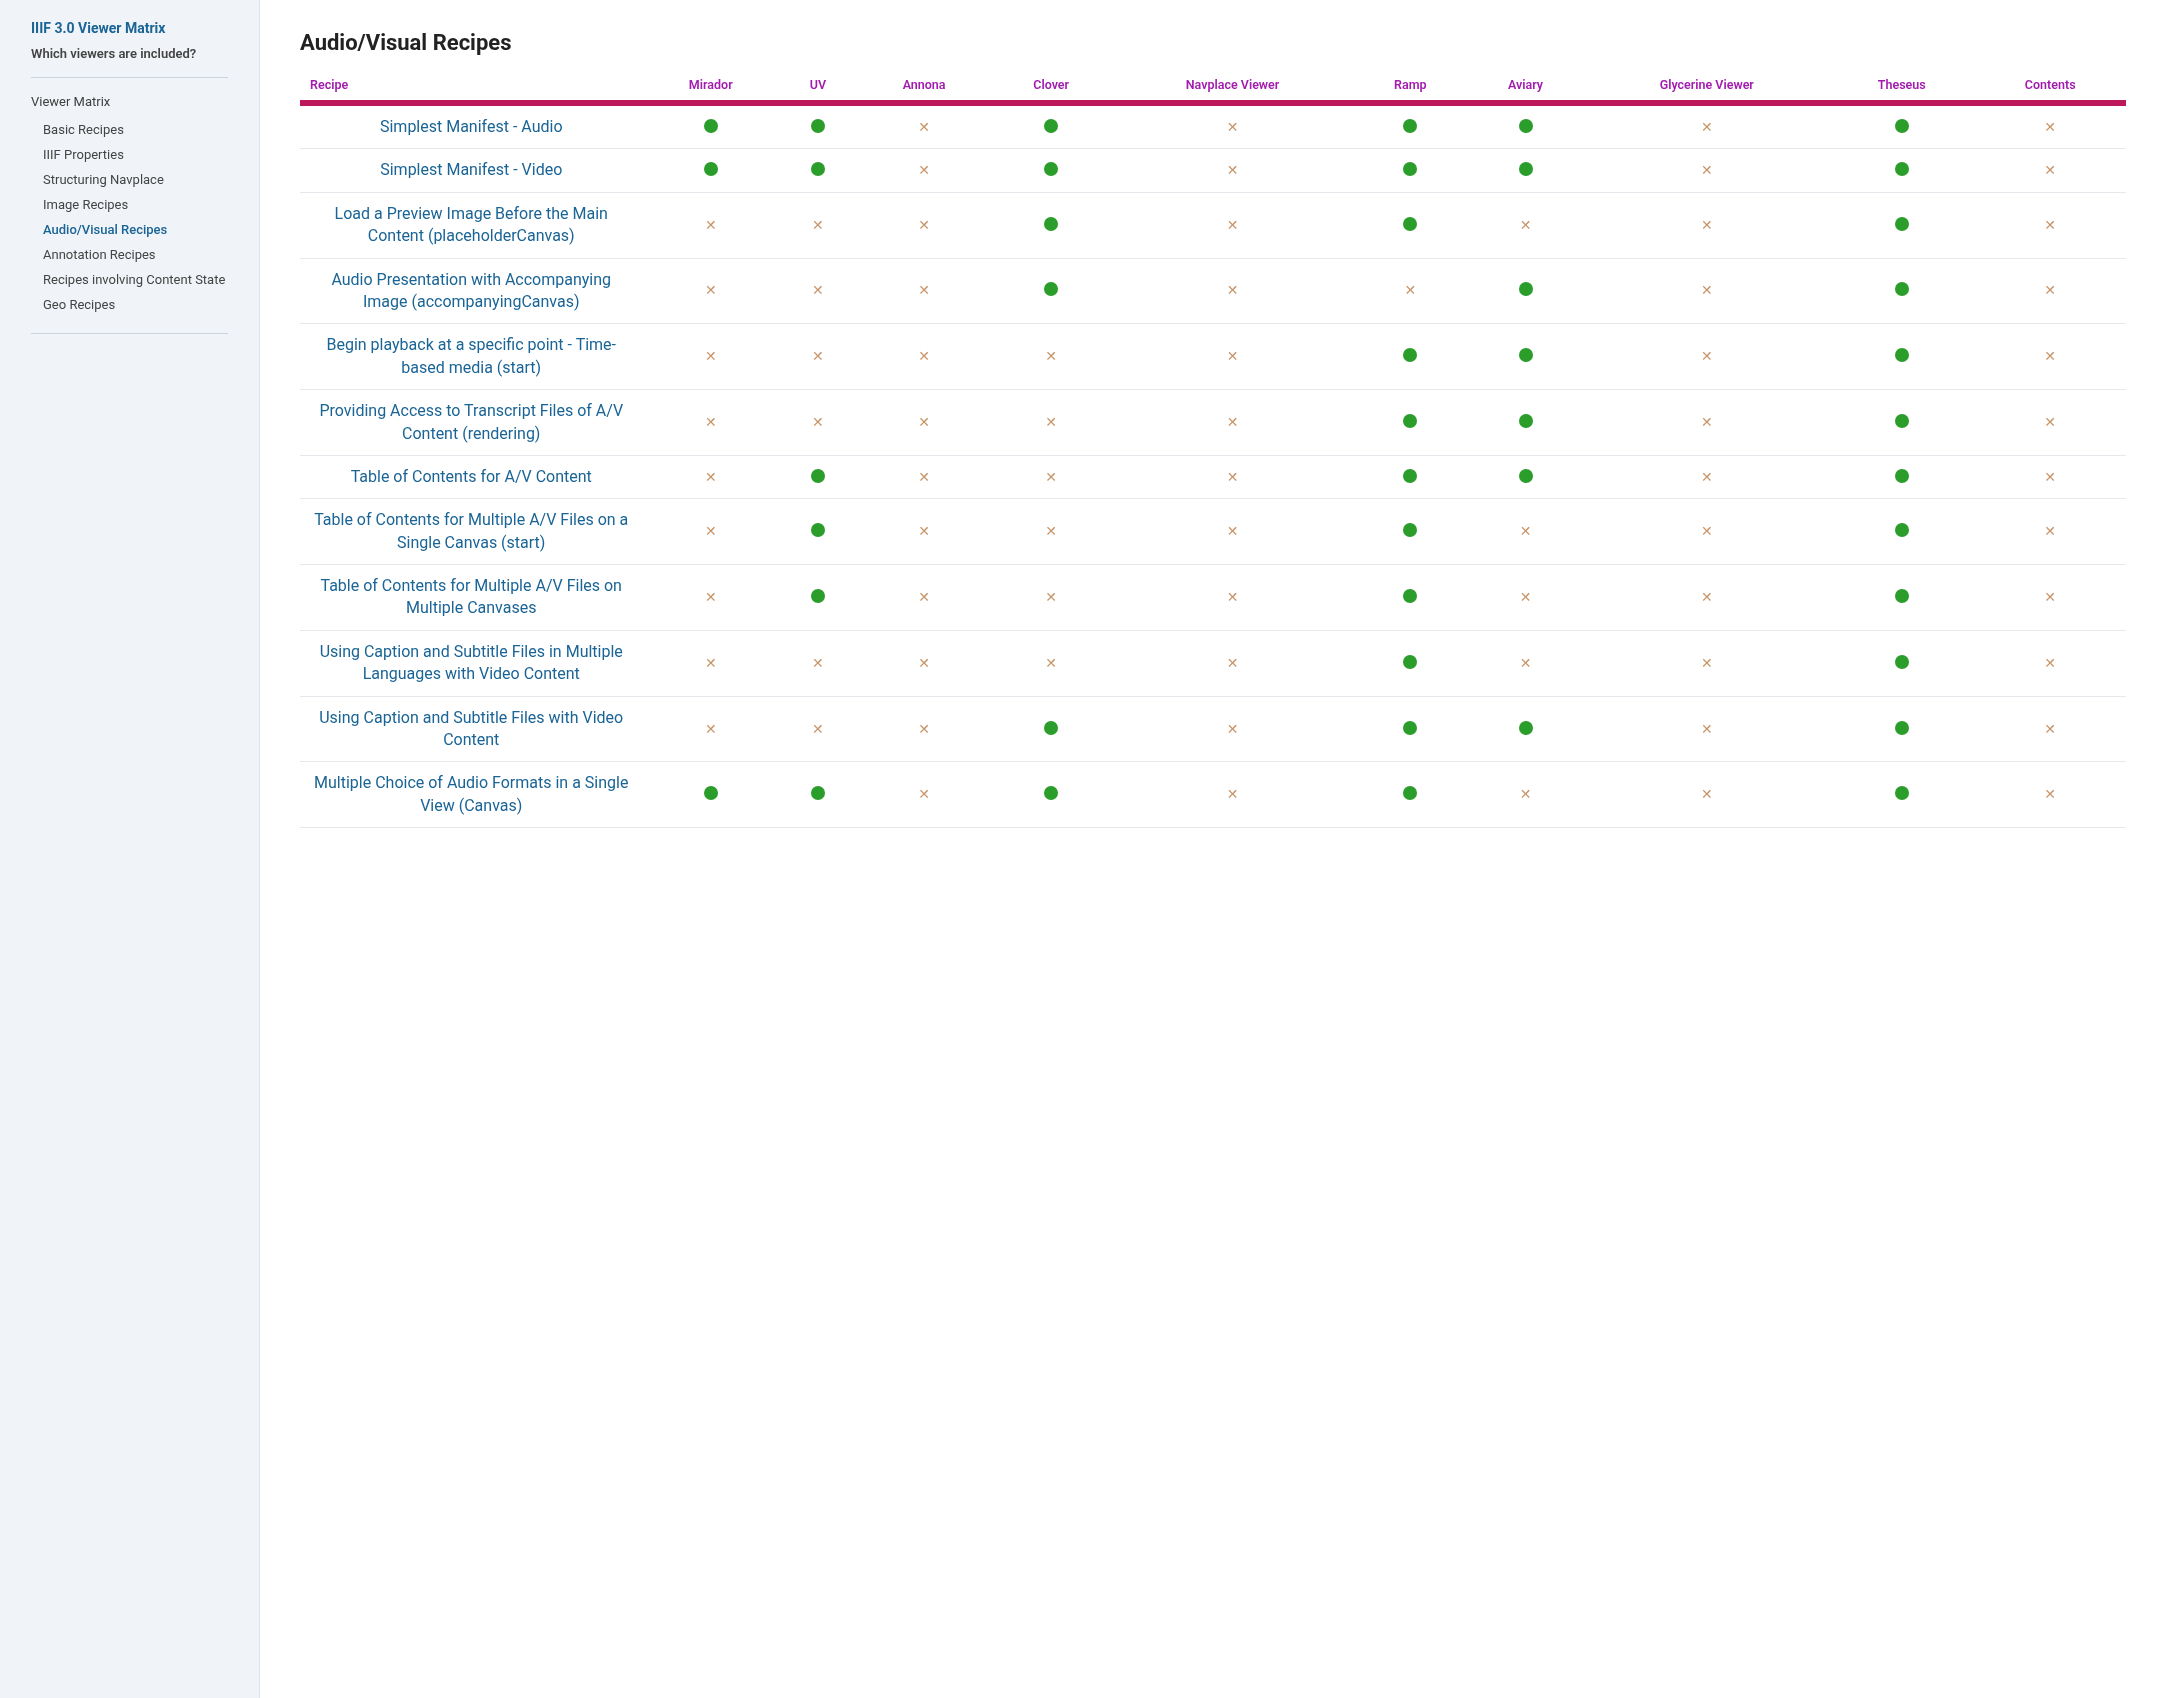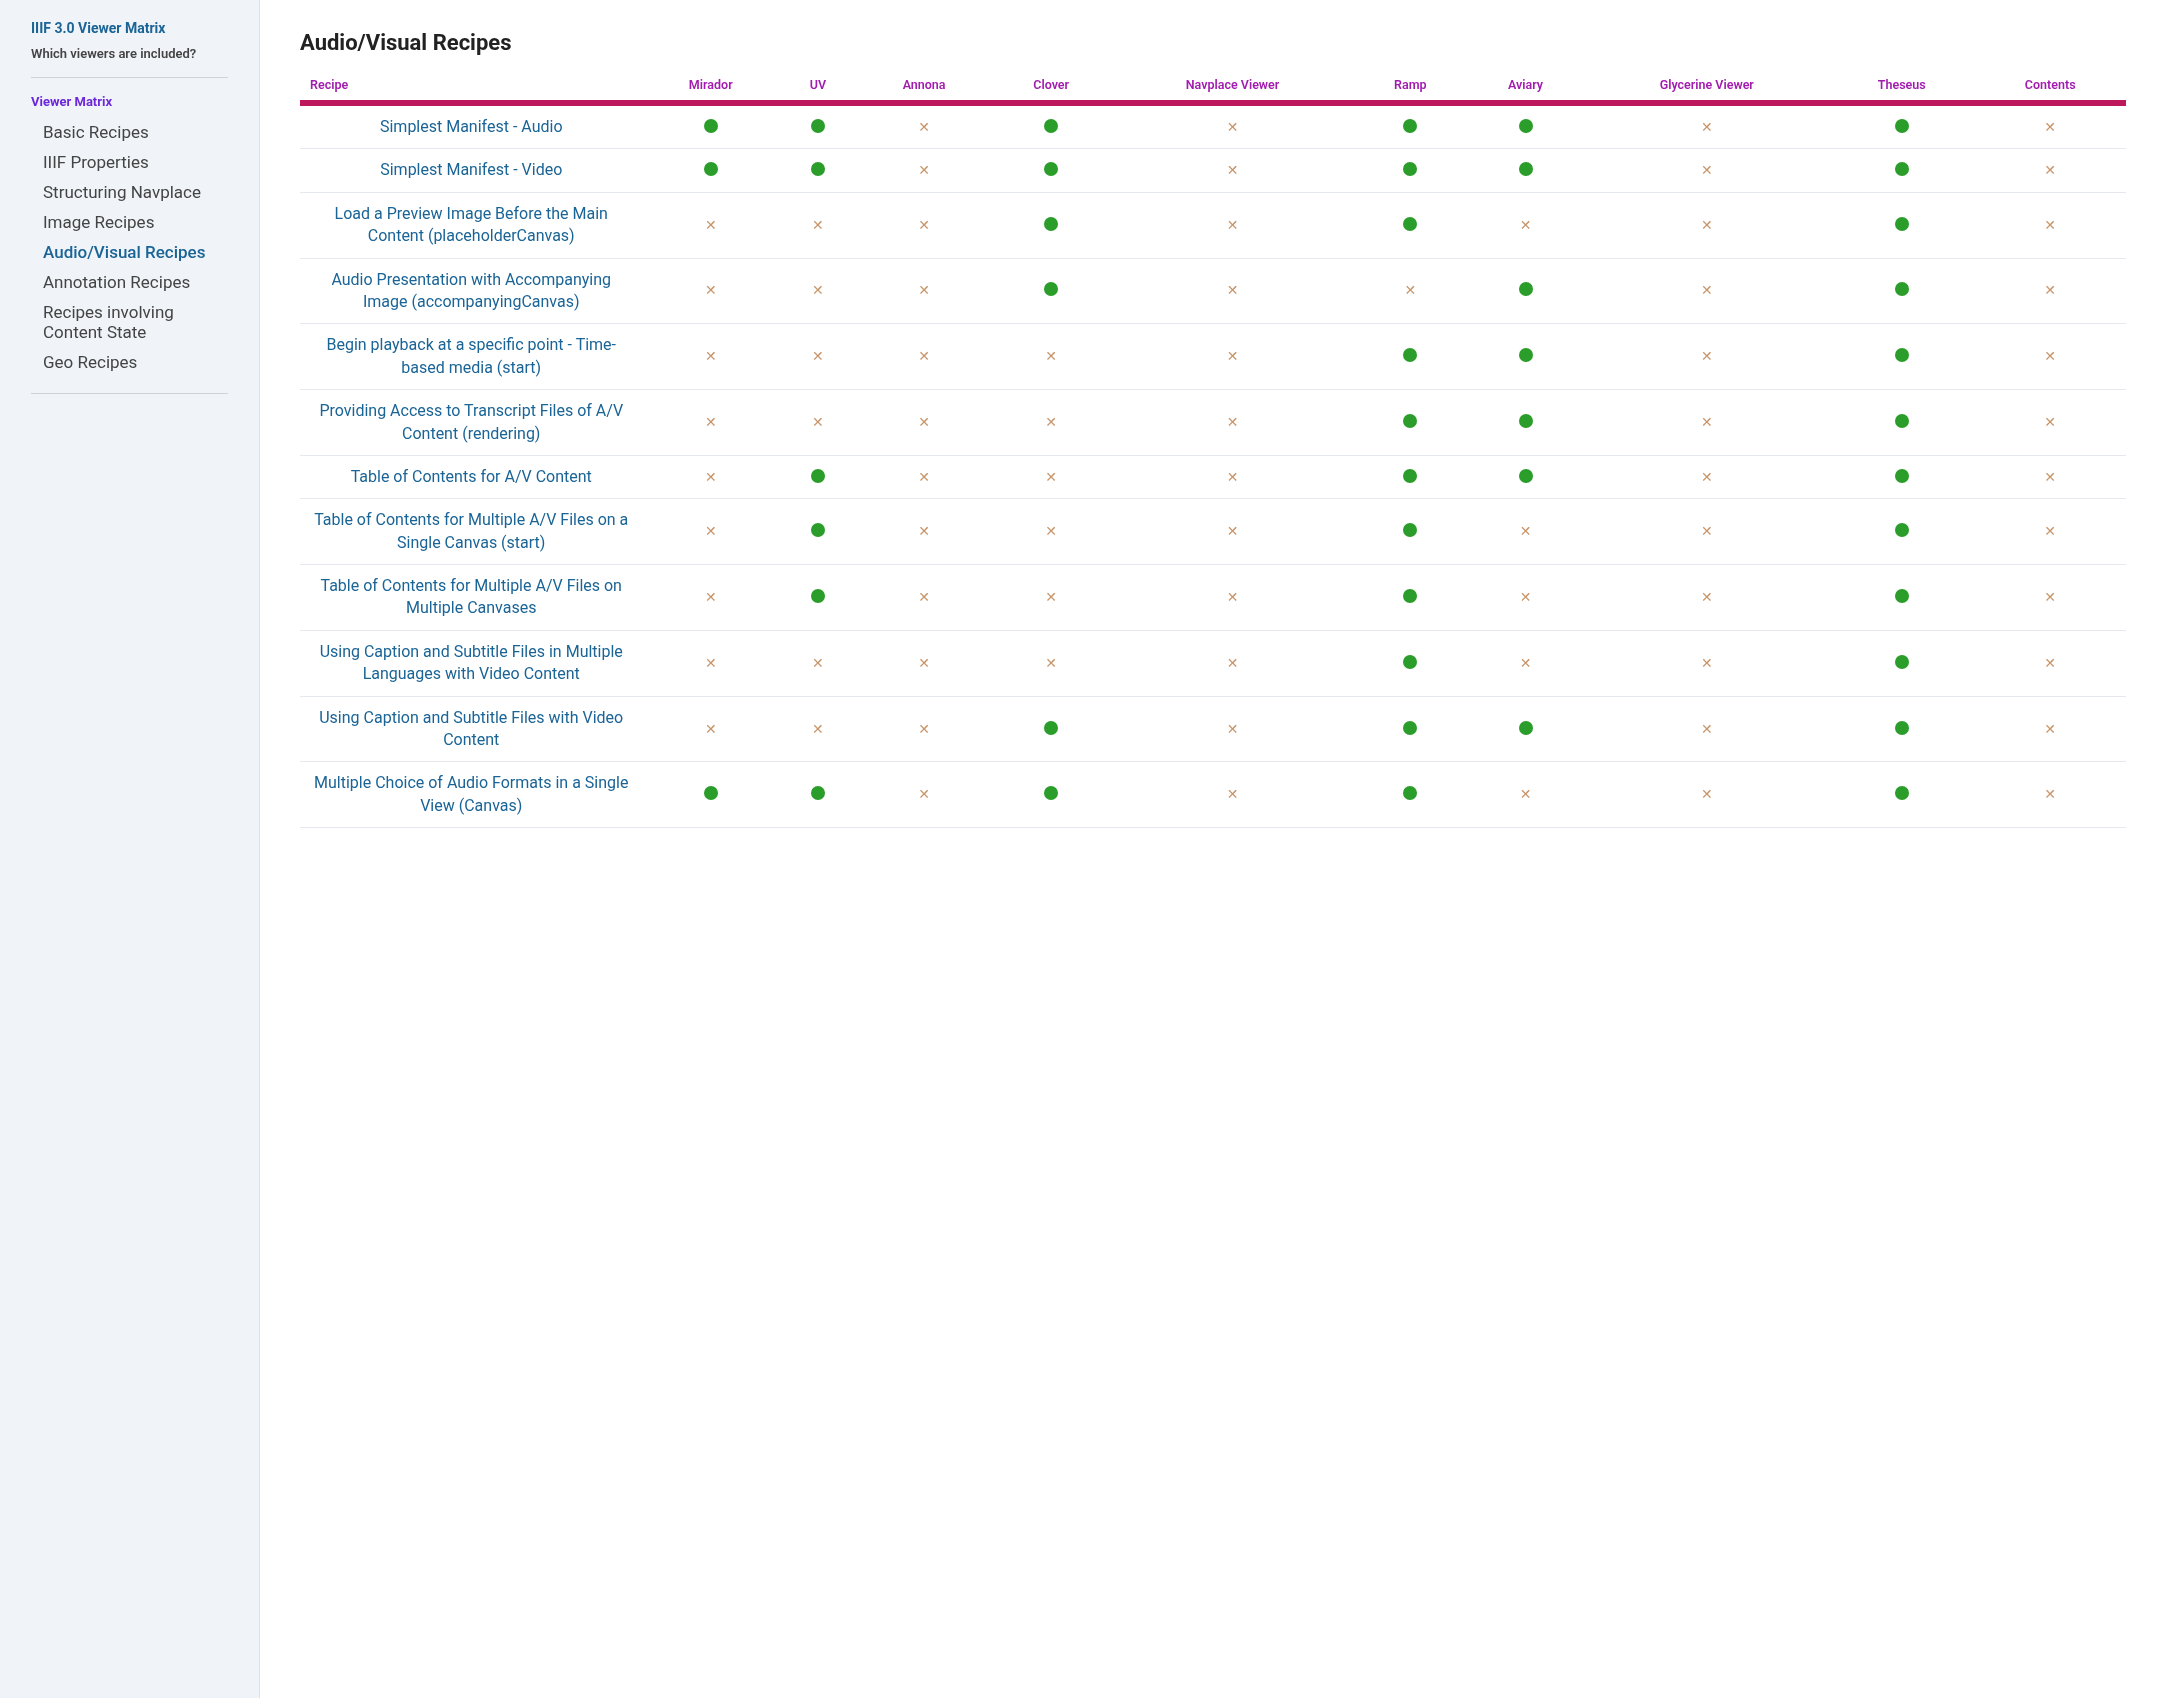--- a/index.html
+++ b/index.html
@@ -26,32 +26,32 @@
       font-size: 14px;
       margin-bottom: 10px;
     }
     .sidebar-subtitle {
       font-weight: 600;
       font-size: 13px;
       color: #444;
       margin-bottom: 3px;
     }
     .sidebar-section-title {
-      font-weight: 700;
+      font-weight: 400;
       font-size: 13px;
-      color: #6d28d9;
+      color: #404040;
       margin-bottom: 8px;
     }
     .sidebar-nav {
       list-style: none;
       padding-left: 12px;
     }
     .sidebar-nav li {
       padding: 5px 0;
-      font-size: 17px;
+      font-size: 13px;
       color: #444;
       cursor: pointer;
     }
     .sidebar-nav li.active {
       color: #1a6496;
       font-weight: 500;
     }
     .sidebar-divider {
       border: none;
       border-top: 1px solid #ccd3db;

